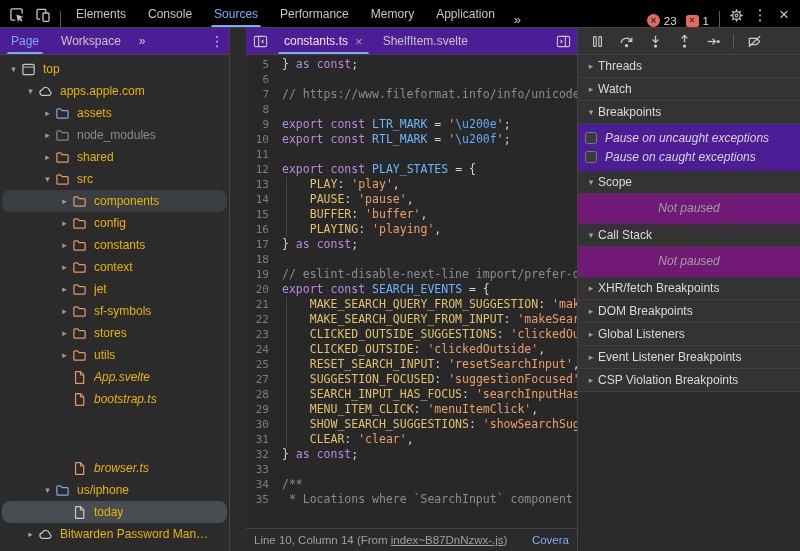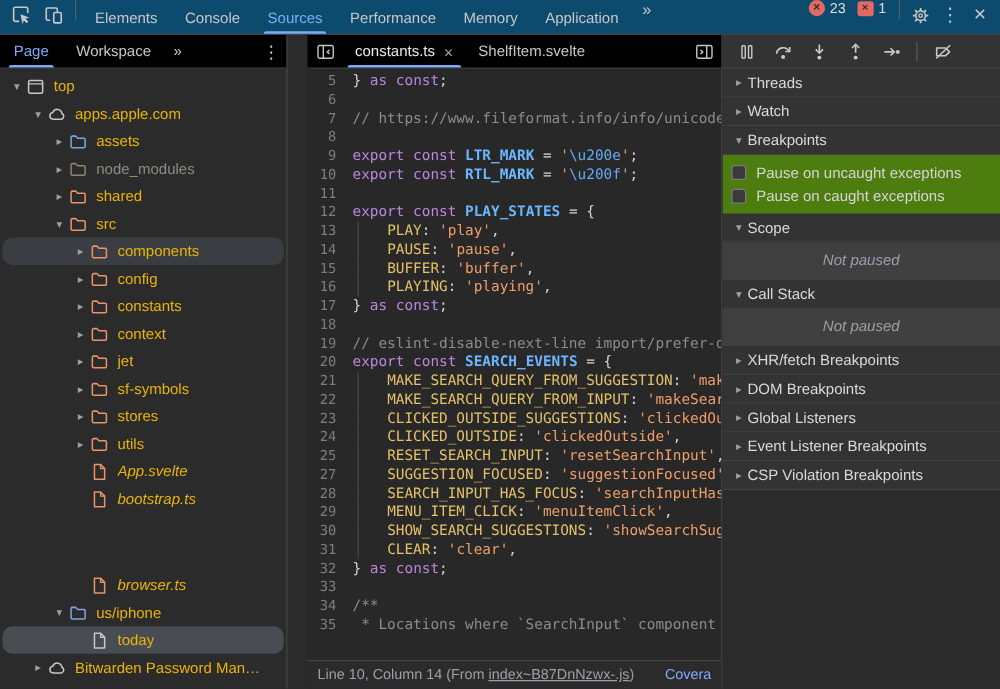--- a/index.html
+++ b/index.html
@@ -1,22 +1,22 @@
 <!DOCTYPE html>
 <html><head>
 <meta charset="utf-8">
 <style>
   * { margin:0; padding:0; box-sizing:border-box; }
   html,body { width:800px; height:551px; overflow:hidden; }
   body { background:#2b2b2b; font-family:"Liberation Sans", sans-serif; color:#d6d6d6; font-size:12px; }
   .devtools { display:flex; flex-direction:column; height:100%; }
 
   
-  .top-toolbar { height:28px; flex:none; background:#0c4a6e; border-bottom:1px solid #434343;
-                 display:flex; align-items:flex-start; padding:0 4px; }
+  .top-toolbar { height:28px; flex:none; background:#000000; border-bottom:1px solid #434343;
+                 display:flex; align-items:flex-end; padding:0 4px; }
   .tt-icon { width:26px; height:24px; display:flex; align-items:center; justify-content:center;
              color:#c7c7c7; border-radius:4px; flex:none; }
   .tt-divider { width:1px; height:16px; background:#5a5a5a; margin:0 4px; flex:none; }
   .tt-tabs { display:flex; height:100%; align-items:stretch; }
   .tt-tab { padding:0 11px; display:flex; align-items:center; color:#c7c7c7; position:relative; cursor:default; }
   .tt-tab.active { color:#7cacf8; }
   .tt-tab.active::after { content:""; position:absolute; left:8px; right:8px; bottom:0; height:2.5px;
                           background:#7cacf8; border-radius:3px 3px 0 0; }
   .tt-more { padding:0 8px; color:#c7c7c7; font-size:13px; letter-spacing:1px; }
   .tt-spacer { flex:1; }
@@ -28,21 +28,21 @@
                display:flex; align-items:center; justify-content:center; font-size:9px; font-weight:bold; line-height:1; }
   .glyph-btn { width:24px; height:24px; display:flex; align-items:center; justify-content:center;
                color:#c7c7c7; font-size:15px; }
 
   
   .main { flex:1; display:flex; min-height:0; }
   .nav-panel { width:230px; flex:none; border-right:1px solid #454545; display:flex; flex-direction:column; background:#2b2b2b; }
   .editor-panel { flex:1; min-width:0; border-right:1px solid #454545; display:flex; flex-direction:column; background:#282828;margin-left:16px; }
   .debug-panel { width:222px; flex:none; display:flex; flex-direction:column; background:#2b2b2b; }
 
-  .strip { height:27px; flex:none; background:#000000; border-bottom:1px solid #434343;
+  .strip { height:27px; flex:none; background:#4c1d95; border-bottom:1px solid #434343;
            display:flex; align-items:stretch; }
 
   
   .nav-tab { padding:0 11px; display:flex; align-items:center; color:#c7c7c7; position:relative; }
   .nav-tab.active { color:#7cacf8; }
   .nav-tab.active::after { content:""; position:absolute; left:7px; right:7px; bottom:0; height:2.5px;
                            background:#7cacf8; border-radius:3px 3px 0 0; }
   .strip-spacer { flex:1; }
   .strip-icon { width:24px; display:flex; align-items:center; justify-content:center; color:#c7c7c7; }
 
@@ -70,21 +70,21 @@
   .tab-close { color:#9aa0a6; font-size:13px; line-height:1; }
 
   
   .code-area { flex:1; overflow:hidden; padding-top:2px;
                font-family:"DejaVu Sans Mono", monospace; font-size:11.5px; line-height:15px; }
   .code-line { display:flex; height:15px; white-space:pre; }
   .ln { width:36px; flex:none; text-align:right; padding-right:13px; color:#7d7d7d; font-size:11px; }
   .code-text { position:relative; overflow:hidden; flex:1; }
   .code-line.guide .code-text::before { content:""; position:absolute; left:4px; top:0; bottom:0; width:1px; background:#454545; }
   .tk-kw  { color:#bb87e0; }
-  .tk-def { color:#6cb6ff;font-weight:bold; }
+  .tk-def { color:#6cb6ff; }
   .tk-prop{ color:#e3c069; }
   .tk-str { color:#f09e68; }
   .tk-esc { color:#64a9f5; }
   .tk-com { color:#8c8c8c; }
   .tk-pn, .tk-op { color:#d4d4d4; }
 
   
   .status-bar { height:23px; flex:none; border-top:1px solid #434343; background:#2b2b2b;
                 display:flex; align-items:center; justify-content:space-between;
                 padding:0 8px; color:#9aa0a6; font-size:11.5px; white-space:nowrap; overflow:hidden; }
@@ -95,24 +95,24 @@
   
   .debug-toolbar { height:27px; flex:none; background:#333333; border-bottom:1px solid #434343;
                    display:flex; align-items:center; padding:0 8px; gap:7px; }
   .dbg-btn { width:22px; height:22px; display:flex; align-items:center; justify-content:center; color:#c9c9c9; }
   .dbg-divider { width:1px; height:15px; background:#5a5a5a; margin:0 2px; }
   .sections { flex:1; overflow:hidden; display:flex; flex-direction:column; }
   .section-header { height:23px; flex:none; background:#333333; border-bottom:1px solid #404040;
                     display:flex; align-items:center; padding:0 6px; color:#dadada; }
   .section-header + .section-header { border-top:0; }
   .sec-arrow { width:14px; text-align:center; color:#9aa0a6; font-size:9px; flex:none; }
-  .section-body { background:#4d7c0f; padding:4px 0 5px; }
+  .section-body { background:#4c1d95; padding:4px 0 5px;font-style:italic; }
   .cb-row { height:19px; display:flex; align-items:center; gap:8px; padding:0 7px; color:#d6d6d6; }
   .checkbox { width:12px; height:12px; flex:none; border:1px solid #7a7a7a; border-radius:2.5px; background:#3a3a3a; }
-  .section-msg { background:#404040; text-align:center; font-style:italic; color:#9aa0a6; padding:7px 0 9px; }
+  .section-msg { background:#701a75; text-align:center; font-style:italic; color:#9aa0a6; padding:7px 0 9px; }
   svg { display:block; }
 </style>
 </head>
 <body>
 
 <div class="devtools">
 
   <div class="top-toolbar">
     <span class="tt-icon">
       <svg width="16" height="16" viewBox="0 0 16 16">

